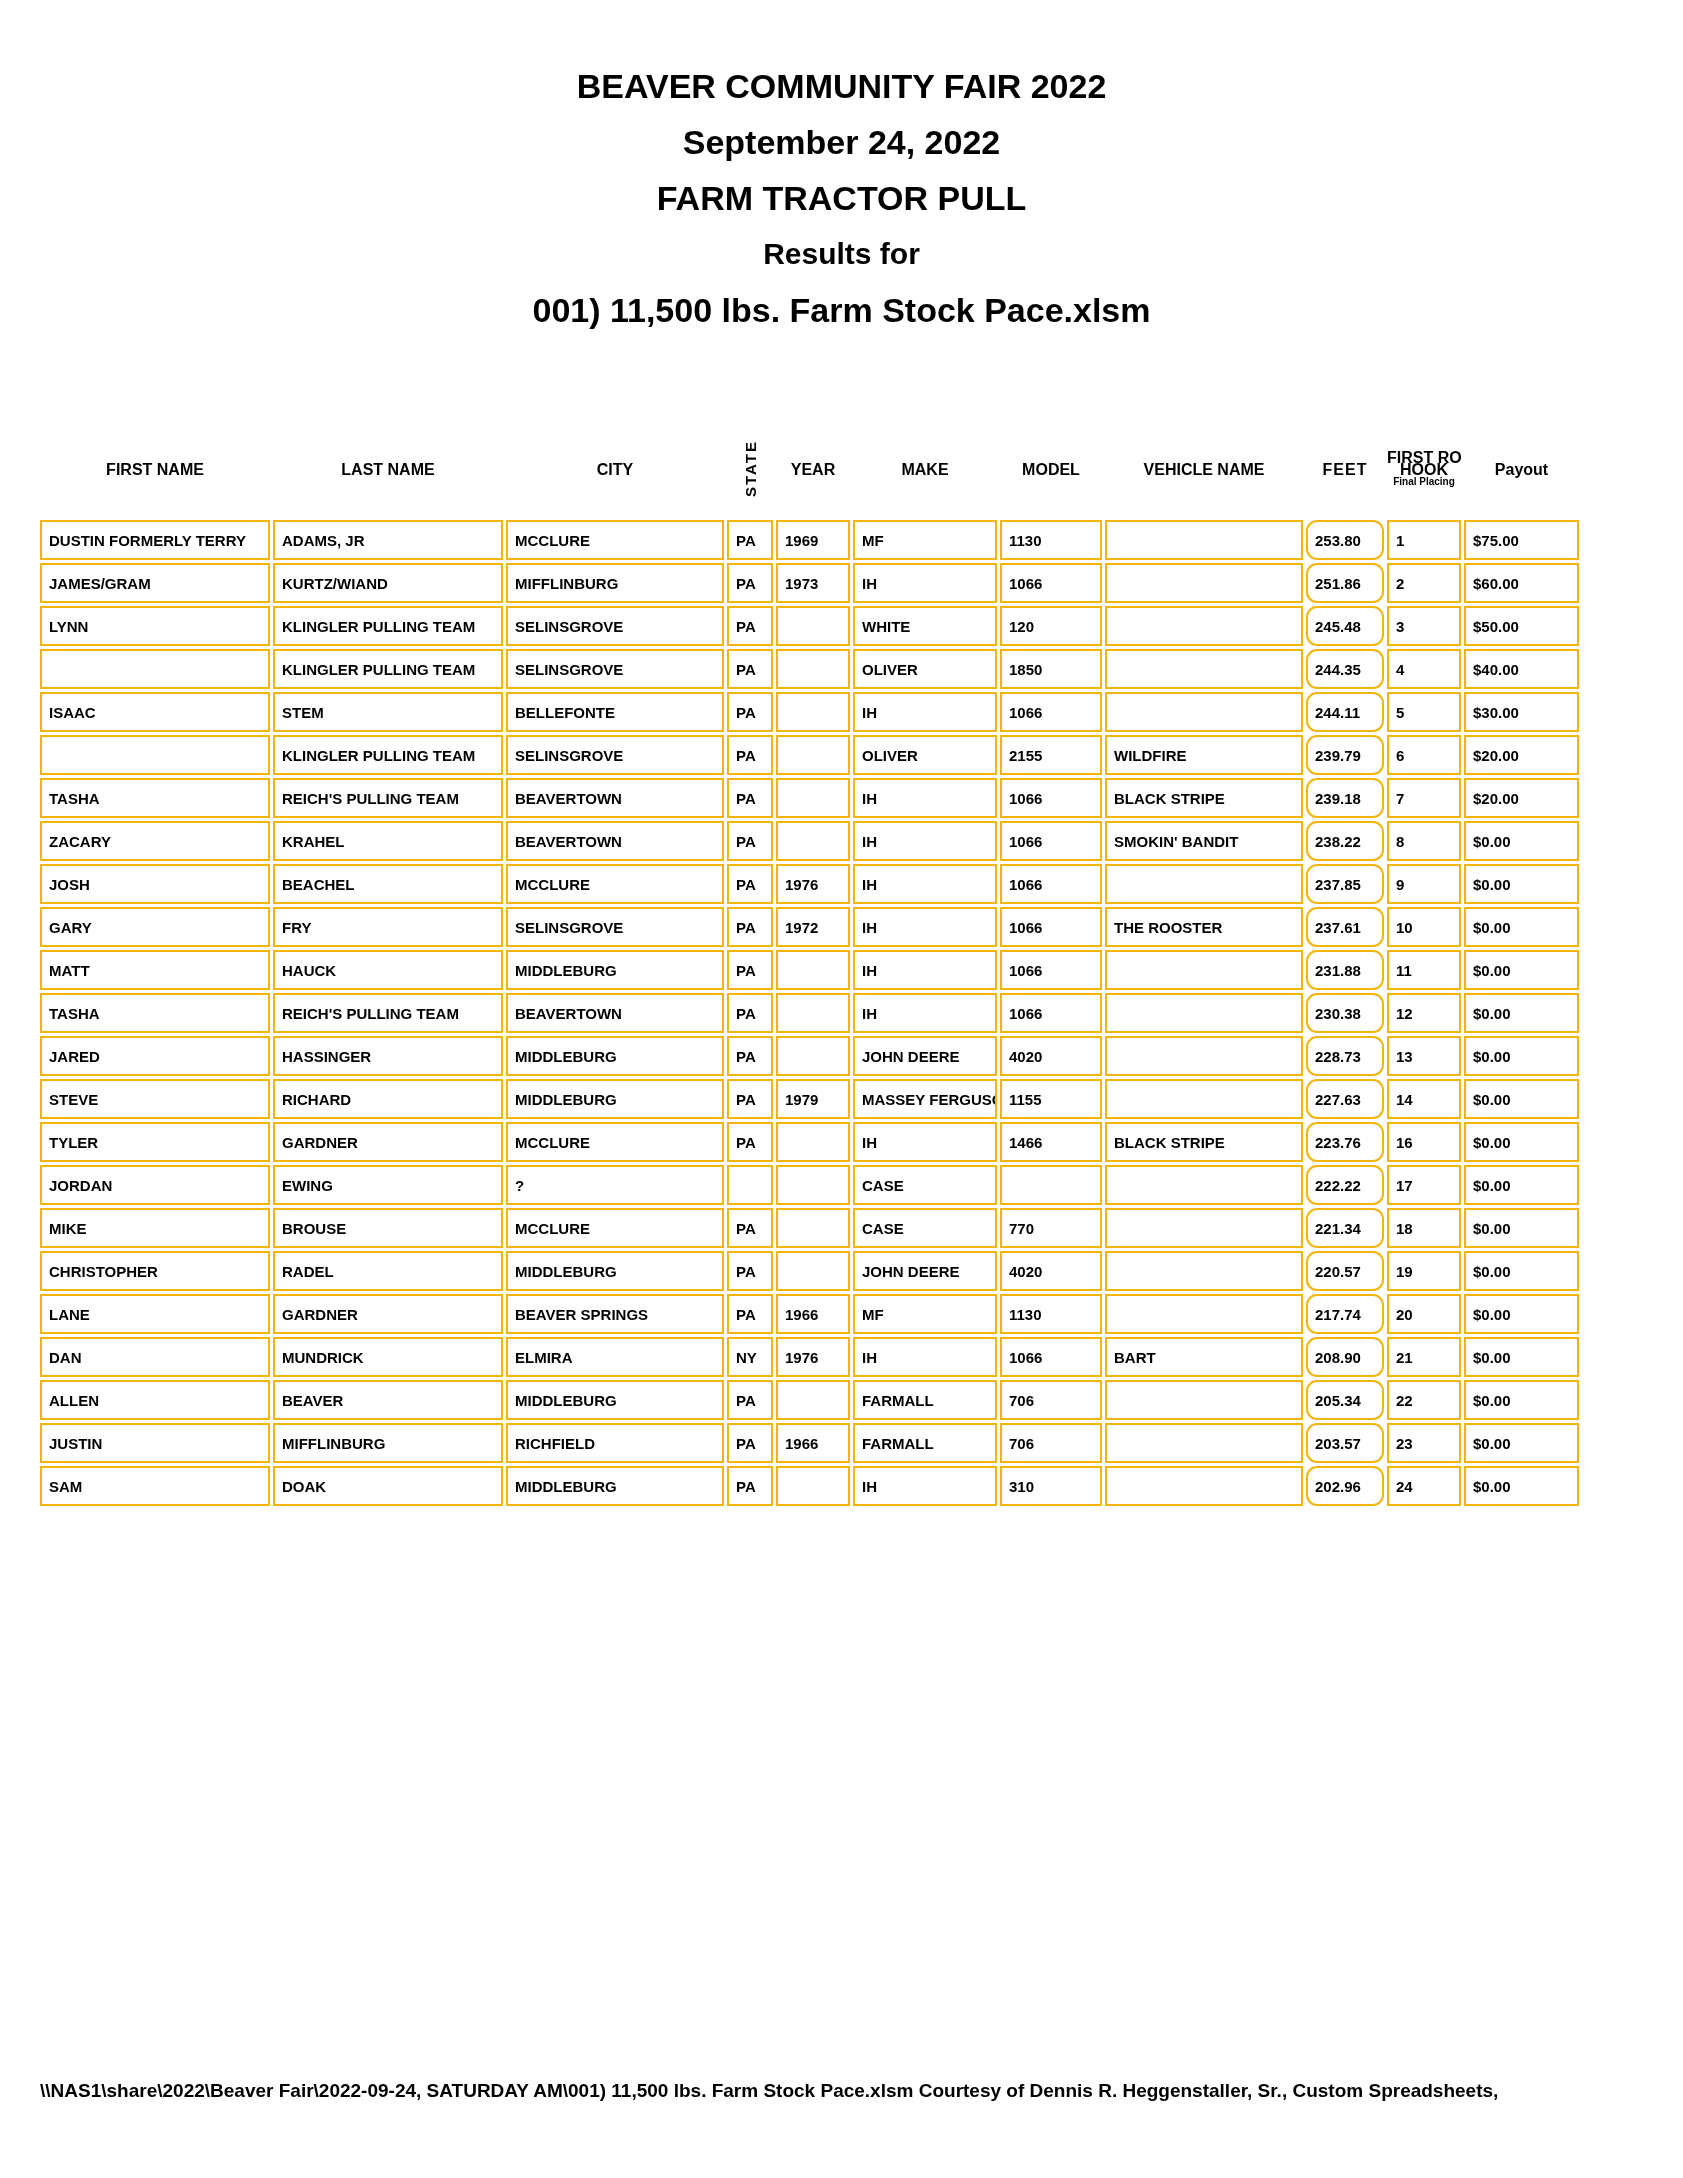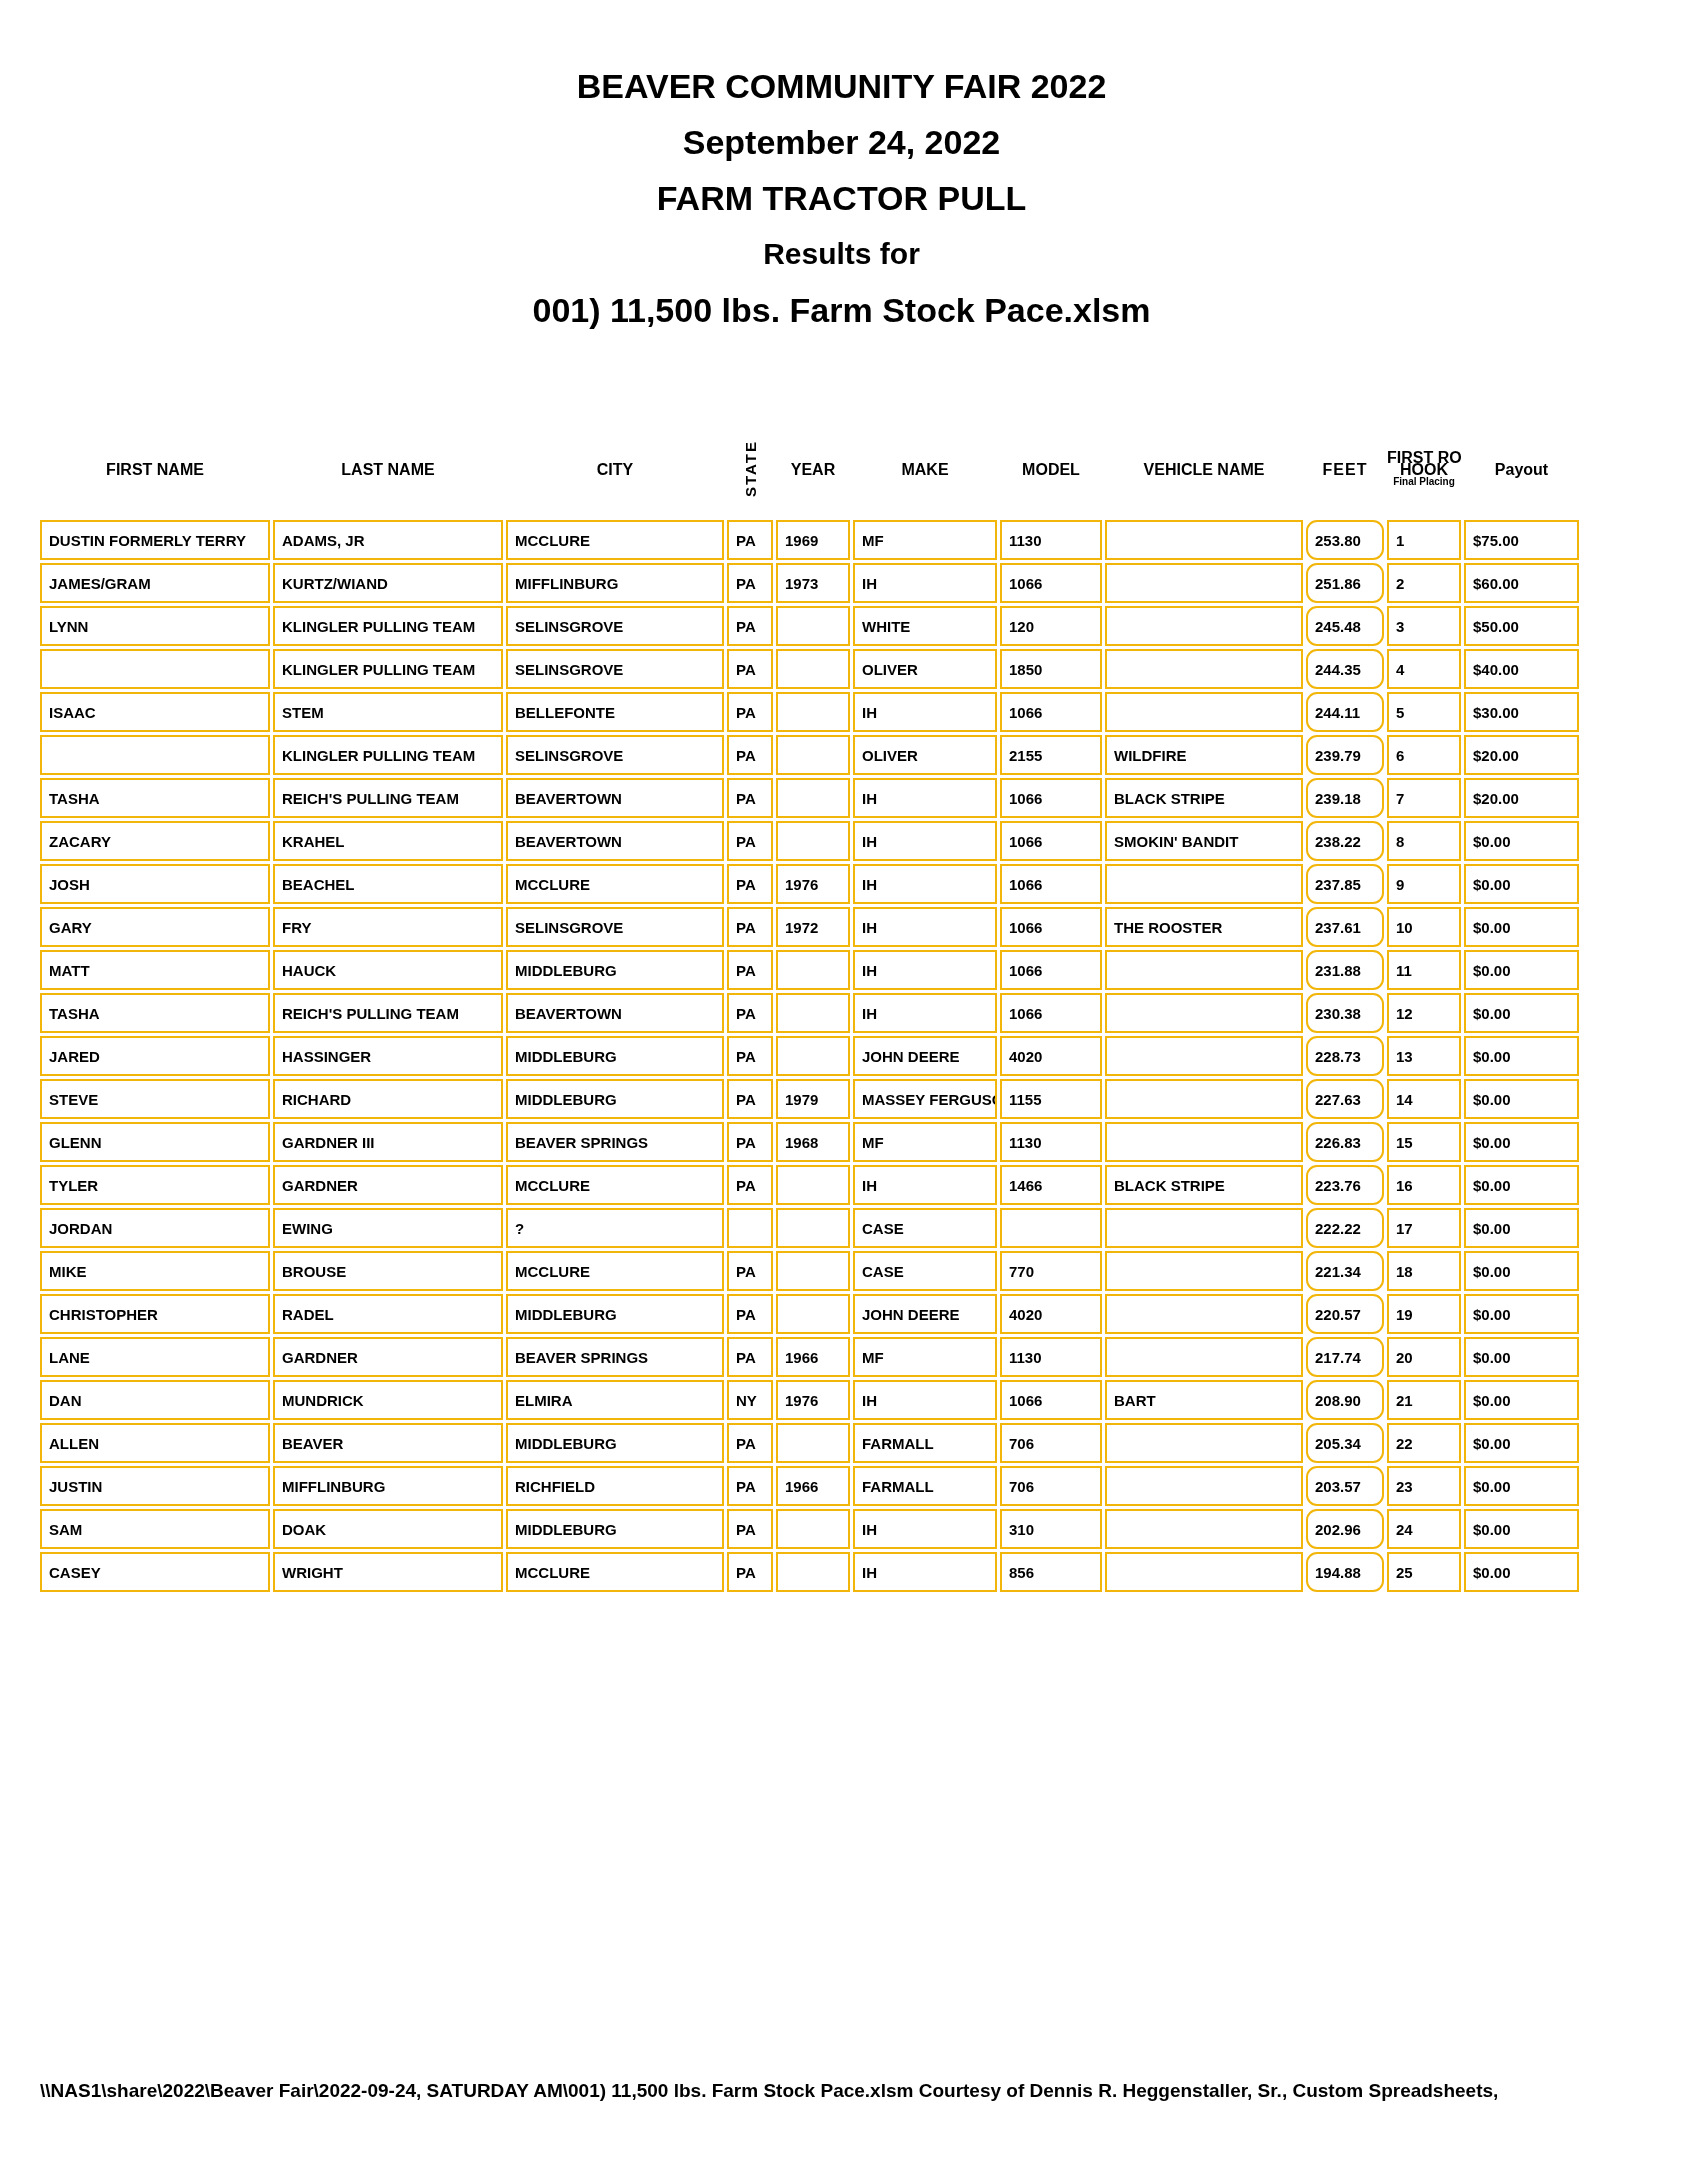--- a/index.html
+++ b/index.html
@@ -301,33 +301,20 @@
             <td class="col-3">PA</td>
             <td class="col-4">1979</td>
             <td class="col-5">MASSEY FERGUSON</td>
             <td class="col-6">1155</td>
             <td class="col-7"></td>
             <td class="col-8">227.63</td>
             <td class="col-9">14</td>
             <td class="col-10">$0.00</td>
           </tr>
           <tr>
-            <td class="col-0">GLENN</td>
-            <td class="col-1">GARDNER III</td>
-            <td class="col-2">BEAVER SPRINGS</td>
-            <td class="col-3">PA</td>
-            <td class="col-4">1968</td>
-            <td class="col-5">MF</td>
-            <td class="col-6">1130</td>
-            <td class="col-7"></td>
-            <td class="col-8">226.83</td>
-            <td class="col-9">15</td>
-            <td class="col-10">$0.00</td>
-          </tr>
-          <tr>
             <td class="col-0">TYLER</td>
             <td class="col-1">GARDNER</td>
             <td class="col-2">MCCLURE</td>
             <td class="col-3">PA</td>
             <td class="col-4"></td>
             <td class="col-5">IH</td>
             <td class="col-6">1466</td>
             <td class="col-7">BLACK STRIPE</td>
             <td class="col-8">223.76</td>
             <td class="col-9">16</td>
@@ -430,33 +417,20 @@
             <td class="col-2">MIDDLEBURG</td>
             <td class="col-3">PA</td>
             <td class="col-4"></td>
             <td class="col-5">IH</td>
             <td class="col-6">310</td>
             <td class="col-7"></td>
             <td class="col-8">202.96</td>
             <td class="col-9">24</td>
             <td class="col-10">$0.00</td>
           </tr>
-          <tr>
-            <td class="col-0">CASEY</td>
-            <td class="col-1">WRIGHT</td>
-            <td class="col-2">MCCLURE</td>
-            <td class="col-3">PA</td>
-            <td class="col-4"></td>
-            <td class="col-5">IH</td>
-            <td class="col-6">856</td>
-            <td class="col-7"></td>
-            <td class="col-8">194.88</td>
-            <td class="col-9">25</td>
-            <td class="col-10">$0.00</td>
-          </tr>
         </tbody>
     </table>
   </div>
 
   <div class="footer">
     <div>\\NAS1\share\2022\Beaver Fair\2022-09-24, SATURDAY AM\001) 11,500 lbs. Farm Stock Pace.xlsm  Courtesy of Dennis R. Heggenstaller, Sr., Custom Spreadsheets,</div>
   </div>
 
 </div>
 

